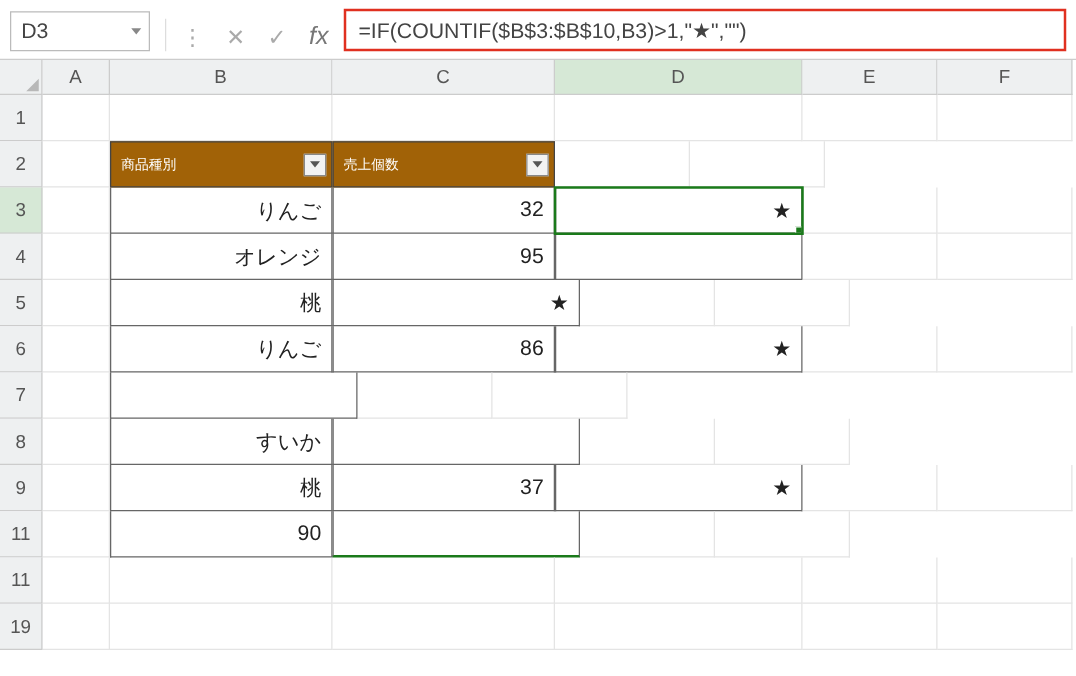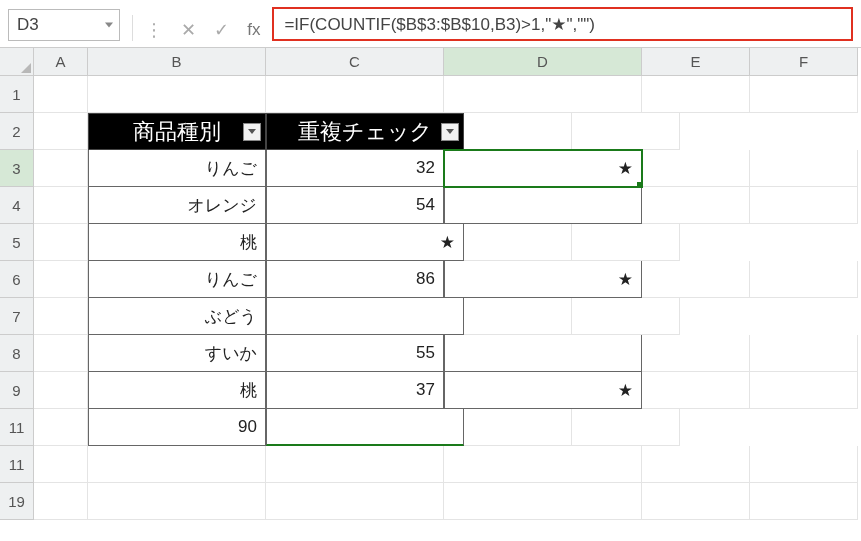--- a/index.html
+++ b/index.html
@@ -3,34 +3,34 @@
 <meta charset="utf-8">
 <style>
 *{box-sizing:border-box;margin:0;padding:0}
 body{font-family:"Yu Gothic","Meiryo",sans-serif;font-size:14px;background:#fff;color:#333;width:861px;height:541px;overflow:hidden}
 .formula-bar{display:flex;align-items:flex-end;height:48px;border-bottom:1px solid #ccc;padding:6px 8px;gap:12px}
 .name-box{width:112px;height:32px;border:1px solid #bbb;background:#fff;display:flex;align-items:center;padding:0 8px;font-size:17px;color:#444;position:relative}
 .name-box .chev{position:absolute;right:6px;top:50%;transform:translateY(-50%);width:0;height:0;border-left:4px solid transparent;border-right:4px solid transparent;border-top:5px solid #888}
 .fb-sep{width:1px;height:26px;background:#ddd}
 .fb-icons{display:flex;align-items:center;gap:18px;color:#aaa;font-size:18px}
 .fb-icons span{cursor:default}
-.fx{font-size:17px;color:#777}
+.fx{font-style:italic;font-size:20px;color:#777}
 .formula-input{flex:1;height:34px;border:2px solid #e03020;background:#fff;padding:0 10px;font-size:17px;font-family:"Yu Gothic",sans-serif;color:#444;display:flex;align-items:center}
 .sheet{position:relative}
 .corner{position:absolute;left:0;top:0;width:34px;height:28px;background:#eef0f1;border-right:1px solid #ccc;border-bottom:1px solid #ccc}
 .corner::after{content:"";position:absolute;right:2px;bottom:2px;width:0;height:0;border-left:10px solid transparent;border-bottom:10px solid #b8b8b8}
 .col-headers{display:flex;margin-left:34px;height:28px}
 .col-h{background:#eef0f1;border-right:1px solid #ccc;border-bottom:1px solid #ccc;display:flex;align-items:center;justify-content:center;color:#555;font-size:15px}
 .col-h.sel{background:#d6e8d6}
 .row{display:flex;height:37px}
 .row-h{width:34px;background:#eef0f1;border-right:1px solid #ccc;border-bottom:1px solid #ccc;display:flex;align-items:center;justify-content:center;color:#555;font-size:15px}
 .row-h.sel{background:#d6e8d6}
 .cell{border-right:1px solid #e4e4e4;border-bottom:1px solid #e4e4e4;display:flex;align-items:center;padding:0 8px;font-size:17px;color:#222;position:relative;overflow:hidden}
 .wA{width:54px}.wB{width:178px}.wC{width:178px}.wD{width:198px}.wE{width:108px}.wF{width:108px}
-.th{background:#000000;color:#fff;font-size:22px;justify-content:center;border:1px solid #444!important;position:relative}
+.th{background:#a16207;color:#fff;font-size:11px;border:1px solid #444!important;position:relative}
 .th .filter-btn{position:absolute;right:4px;top:50%;transform:translateY(-50%);width:18px;height:18px;background:#f2f2f2;border:1px solid #888;display:flex;align-items:center;justify-content:center}
 .th .filter-btn::after{content:"";width:0;height:0;border-left:4px solid transparent;border-right:4px solid transparent;border-top:5px solid #555}
 .tb{border:1px solid #666!important;border-top:none!important}
 .tb.colB{justify-content:flex-end}
 .tb.colC{justify-content:flex-end}
 .tb.colD{justify-content:flex-end}
 .active-cell{outline:2px solid #1a7a1a;outline-offset:-1px;z-index:2}
 .active-cell::after{content:"";position:absolute;right:-3px;bottom:-3px;width:6px;height:6px;background:#1a7a1a;border:1px solid #fff}
 .d-range-bottom{border-bottom:2px solid #1a7a1a!important}
 </style>
@@ -75,43 +75,43 @@
     <div class="cell wF"></div>
   </div>
 
   <div class="row">
     <div class="row-h">2</div>
     <div class="cell wA"></div>
     <div class="cell wB th">
         <span>商品種別</span>
         <span class="filter-btn"></span>
       </div>
-    <div class="cell wD th">
-        <span>重複チェック</span>
+    <div class="cell wC th">
+        <span>売上個数</span>
         <span class="filter-btn"></span>
       </div>
     <div class="cell wE"></div>
     <div class="cell wF"></div>
   </div>
 
   <div class="row">
     <div class="row-h sel">3</div>
     <div class="cell wA"></div>
     <div class="cell wB tb colB">りんご</div>
     <div class="cell wC tb colC">32</div>
     <div class="cell wD tb colD active-cell">★</div>
     <div class="cell wE"></div>
     <div class="cell wF"></div>
   </div>
 
   <div class="row">
     <div class="row-h">4</div>
     <div class="cell wA"></div>
     <div class="cell wB tb colB">オレンジ</div>
-    <div class="cell wC tb colC">54</div>
+    <div class="cell wC tb colC">95</div>
     <div class="cell wD tb colD"></div>
     <div class="cell wE"></div>
     <div class="cell wF"></div>
   </div>
 
   <div class="row">
     <div class="row-h">5</div>
     <div class="cell wA"></div>
     <div class="cell wB tb colB">桃</div>
     <div class="cell wD tb colD">★</div>
@@ -125,31 +125,29 @@
     <div class="cell wB tb colB">りんご</div>
     <div class="cell wC tb colC">86</div>
     <div class="cell wD tb colD">★</div>
     <div class="cell wE"></div>
     <div class="cell wF"></div>
   </div>
 
   <div class="row">
     <div class="row-h">7</div>
     <div class="cell wA"></div>
-    <div class="cell wB tb colB">ぶどう</div>
     <div class="cell wD tb colD"></div>
     <div class="cell wE"></div>
     <div class="cell wF"></div>
   </div>
 
   <div class="row">
     <div class="row-h">8</div>
     <div class="cell wA"></div>
     <div class="cell wB tb colB">すいか</div>
-    <div class="cell wC tb colC">55</div>
     <div class="cell wD tb colD"></div>
     <div class="cell wE"></div>
     <div class="cell wF"></div>
   </div>
 
   <div class="row">
     <div class="row-h">9</div>
     <div class="cell wA"></div>
     <div class="cell wB tb colB">桃</div>
     <div class="cell wC tb colC">37</div>

